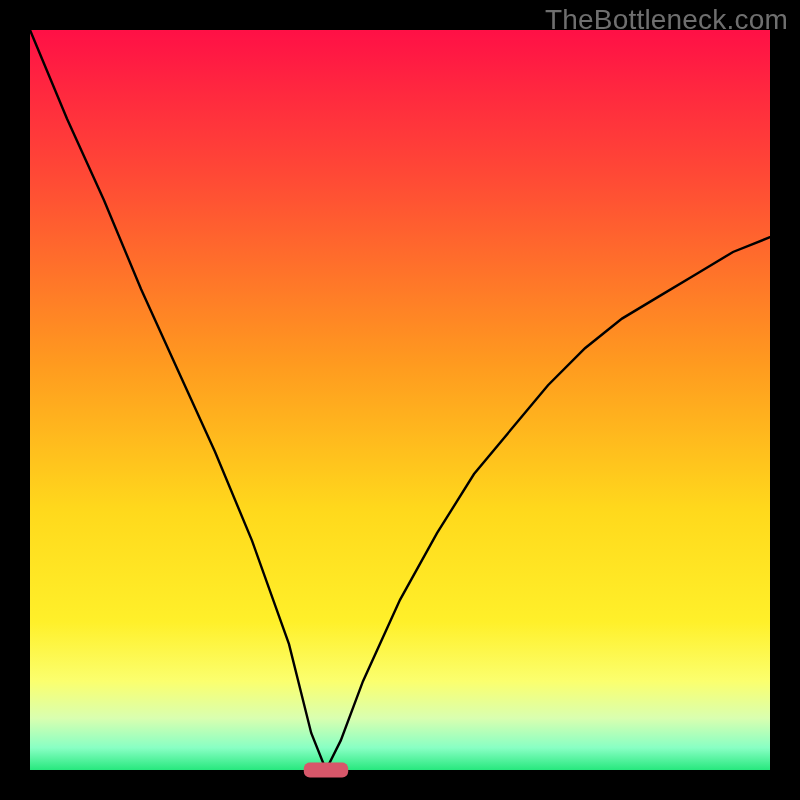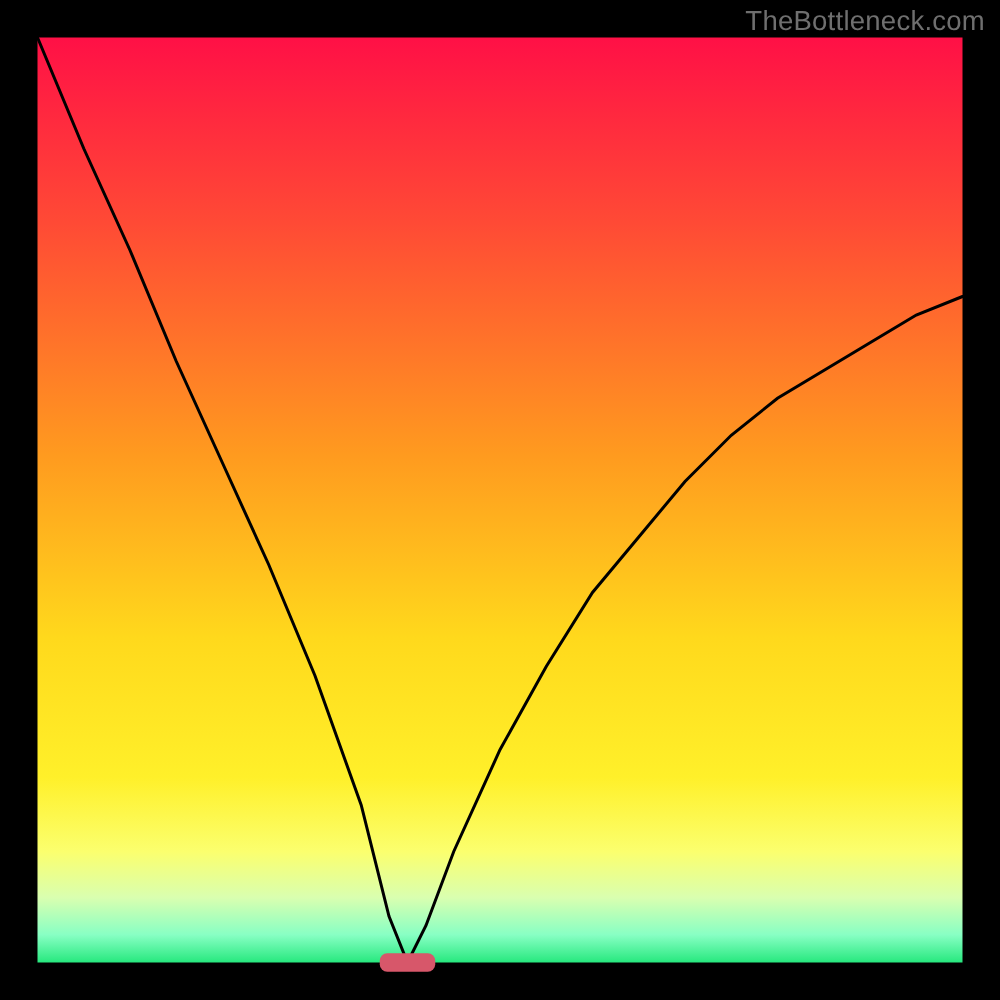--- a/index.html
+++ b/index.html
@@ -16,21 +16,21 @@
     top: 0; left: 0;
     width: 800px;
     height: 800px;
     background: #000;
   }
   .watermark {
     position: absolute;
     top: 4px;
     right: 12px;
     color: #6f6f6f;
-    font-size: 22px;
+    font-size: 28px;
     letter-spacing: 0.2px;
     z-index: 5;
     font-weight: 400;
   }
   svg {
     position: absolute;
     top: 0; left: 0;
   }
 </style>
 </head>

